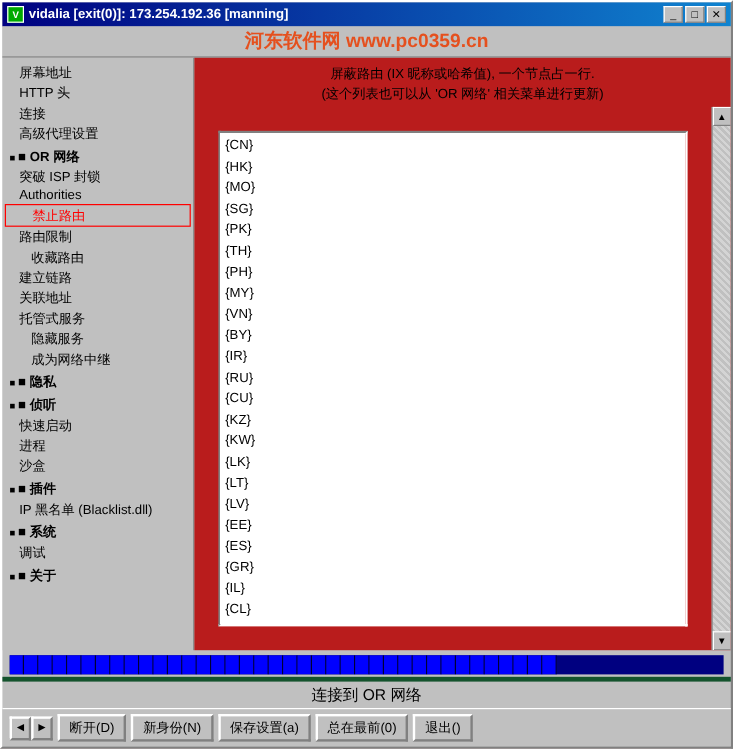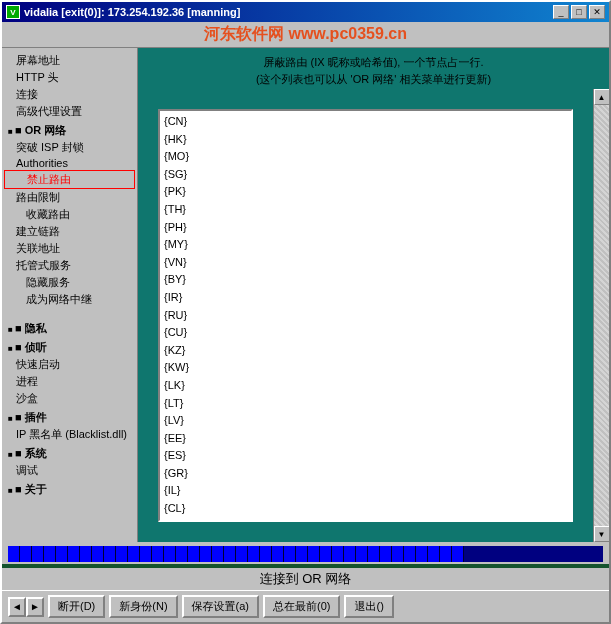--- a/index.html
+++ b/index.html
@@ -76,21 +76,21 @@
       padding: 2px;
       border-bottom: 1px solid #808080;
       flex-shrink: 0;
     }
     .content-area {
       display: flex;
       flex: 1;
       overflow: hidden;
     }
     .sidebar {
-      width: 136px;
+      width: 160px;
       background: #c0c0c0;
       border-right: 1px solid #808080;
       overflow-y: auto;
       padding: 4px 2px;
       flex-shrink: 0;
     }
     .sidebar-item {
       padding: 1px 4px;
       cursor: pointer;
       white-space: nowrap;
@@ -110,21 +110,21 @@
       padding-left: 12px;
     }
     .sidebar-item.indent2 {
       padding-left: 22px;
     }
     .main-panel {
       flex: 1;
       display: flex;
       flex-direction: column;
       overflow: hidden;
-      background: #0f766e;
+      background: #b91c1c;
     }
     .main-header {
       text-align: center;
       padding: 6px 4px 2px;
       font-size: 11px;
       line-height: 1.5;
       color: #000;
     }
     .list-area {
       flex: 1;
@@ -274,21 +274,21 @@
         <div class="sidebar-item indent1">突破 ISP 封锁</div>
         <div class="sidebar-item indent1">Authorities</div>
         <div class="sidebar-item indent2" style="border: 1px solid red; color: red;">禁止路由</div>
         <div class="sidebar-item indent1">路由限制</div>
         <div class="sidebar-item indent2">收藏路由</div>
         <div class="sidebar-item indent1">建立链路</div>
         <div class="sidebar-item indent1">关联地址</div>
         <div class="sidebar-item indent1">托管式服务</div>
         <div class="sidebar-item indent2">隐藏服务</div>
         <div class="sidebar-item indent2">成为网络中继</div>
-        <div class="sidebar-item section-header" style="margin-top: 12px;"><strong>■ 隐私</strong></div>
+        <div class="sidebar-item section-header" style="margin-top: 2px;"><strong>■ 隐私</strong></div>
         <div class="sidebar-item section-header" style="margin-top: 2px;"><strong>■ 侦听</strong></div>
         <div class="sidebar-item indent1">快速启动</div>
         <div class="sidebar-item indent1">进程</div>
         <div class="sidebar-item indent1">沙盒</div>
         <div class="sidebar-item section-header" style="margin-top: 2px;"><strong>■ 插件</strong></div>
         <div class="sidebar-item indent1">IP 黑名单 (Blacklist.dll)</div>
         <div class="sidebar-item section-header" style="margin-top: 2px;"><strong>■ 系统</strong></div>
         <div class="sidebar-item indent1">调试</div>
         <div class="sidebar-item section-header" style="margin-top: 2px;"><strong>■ 关于</strong></div>
       </div>

